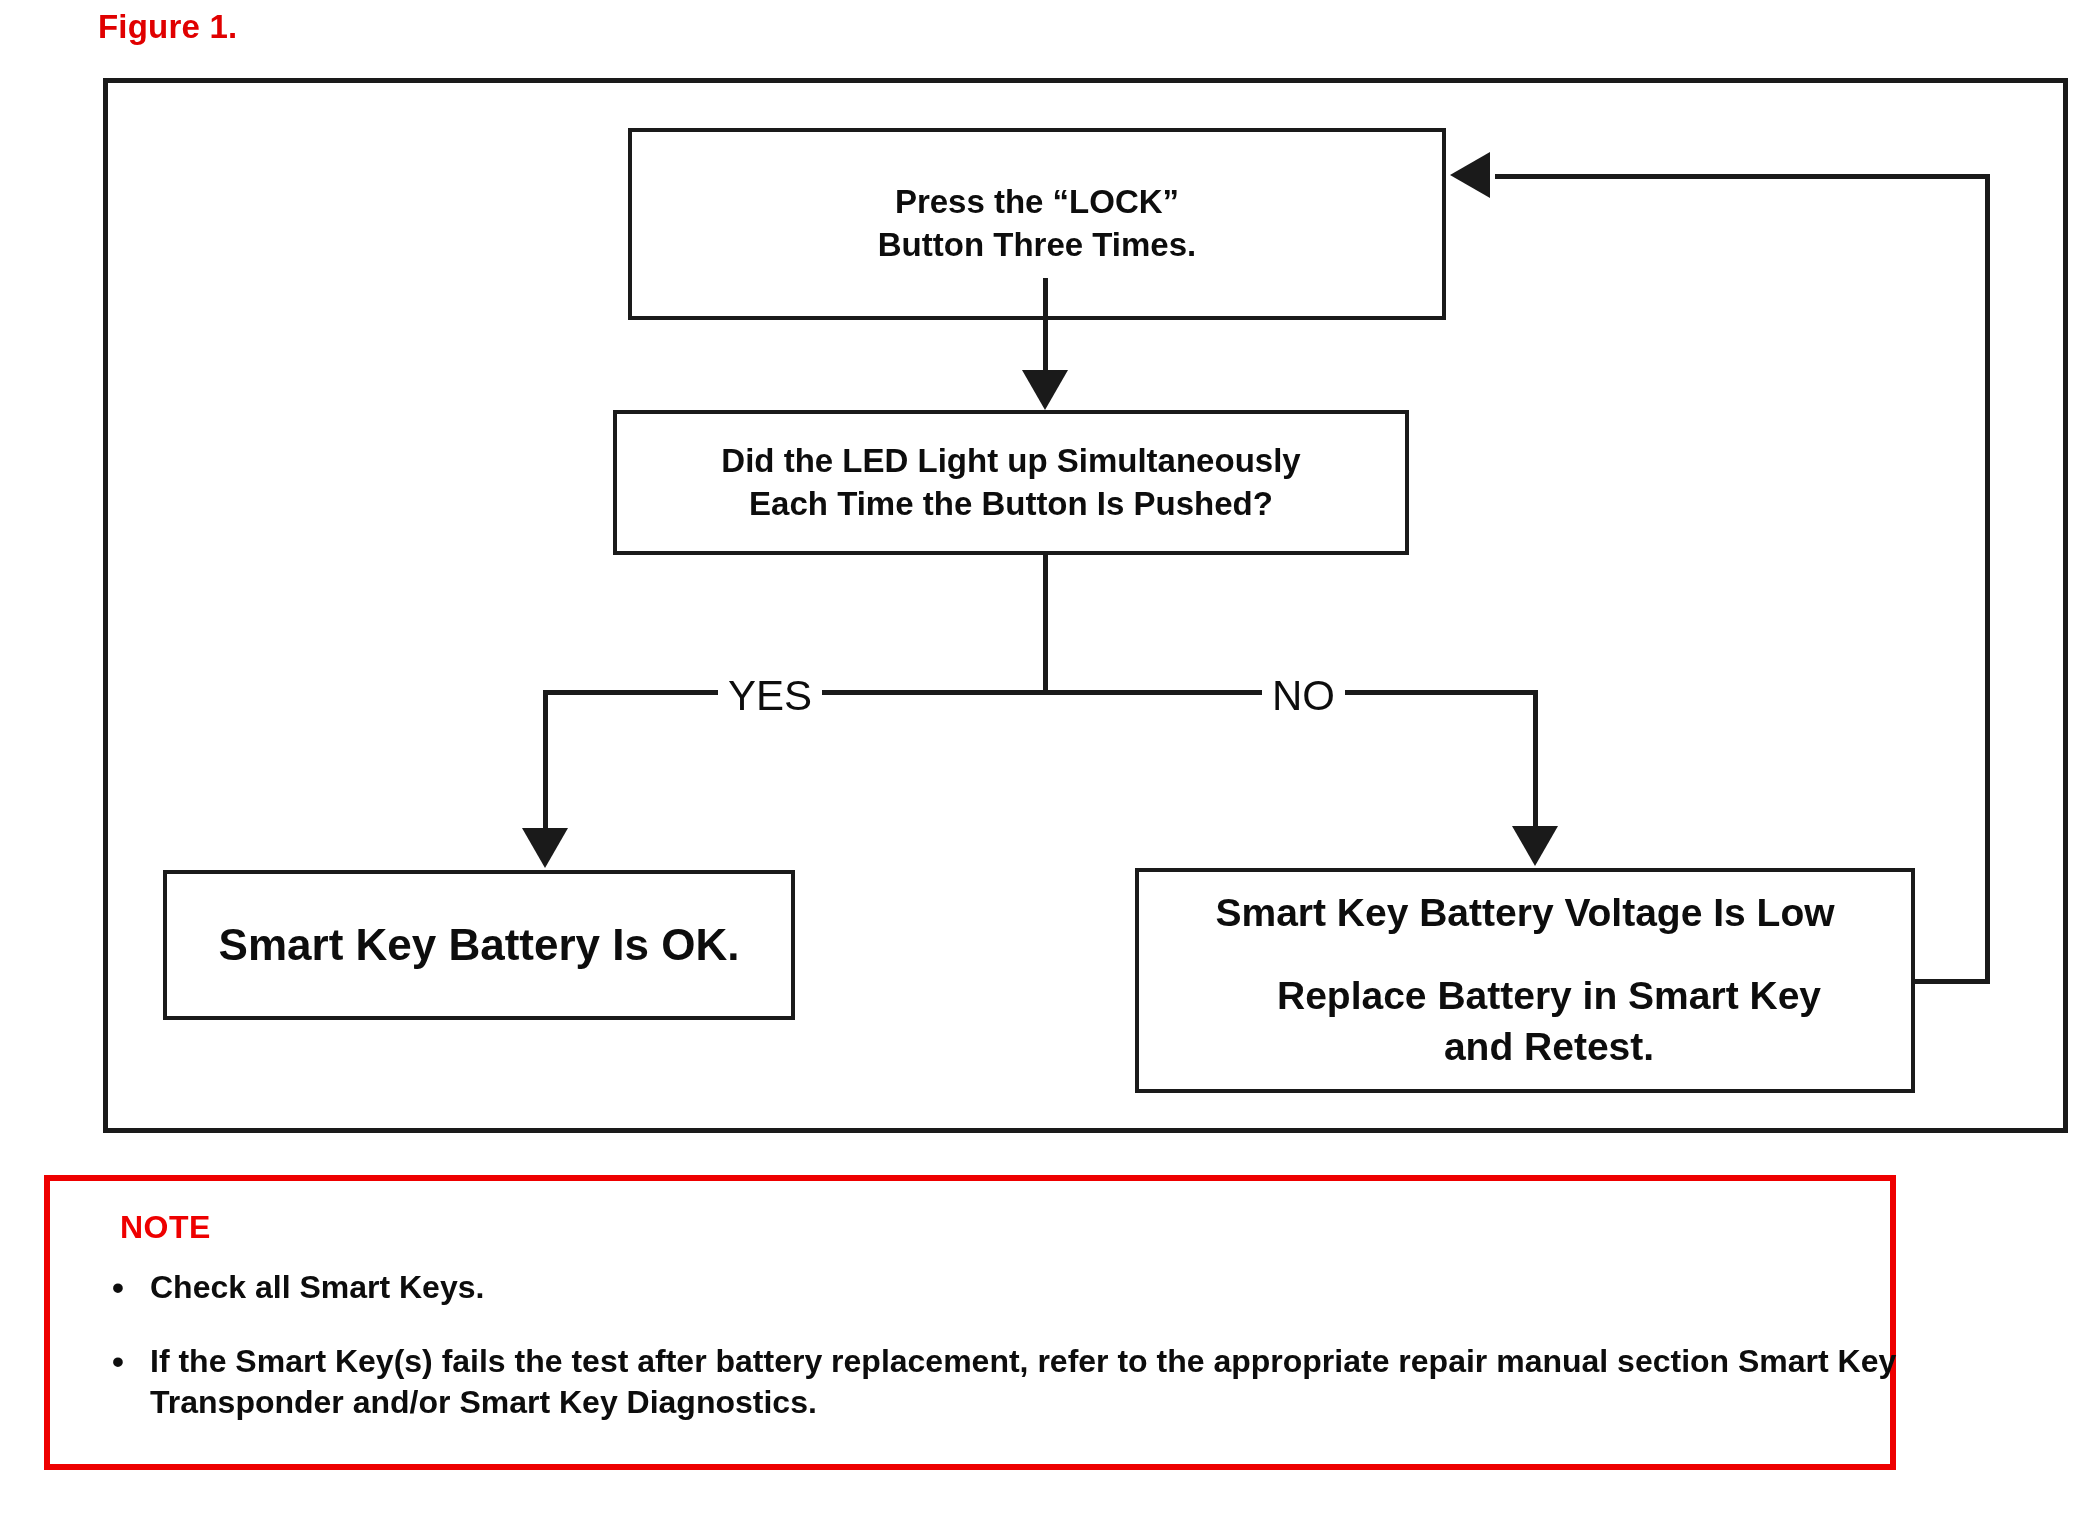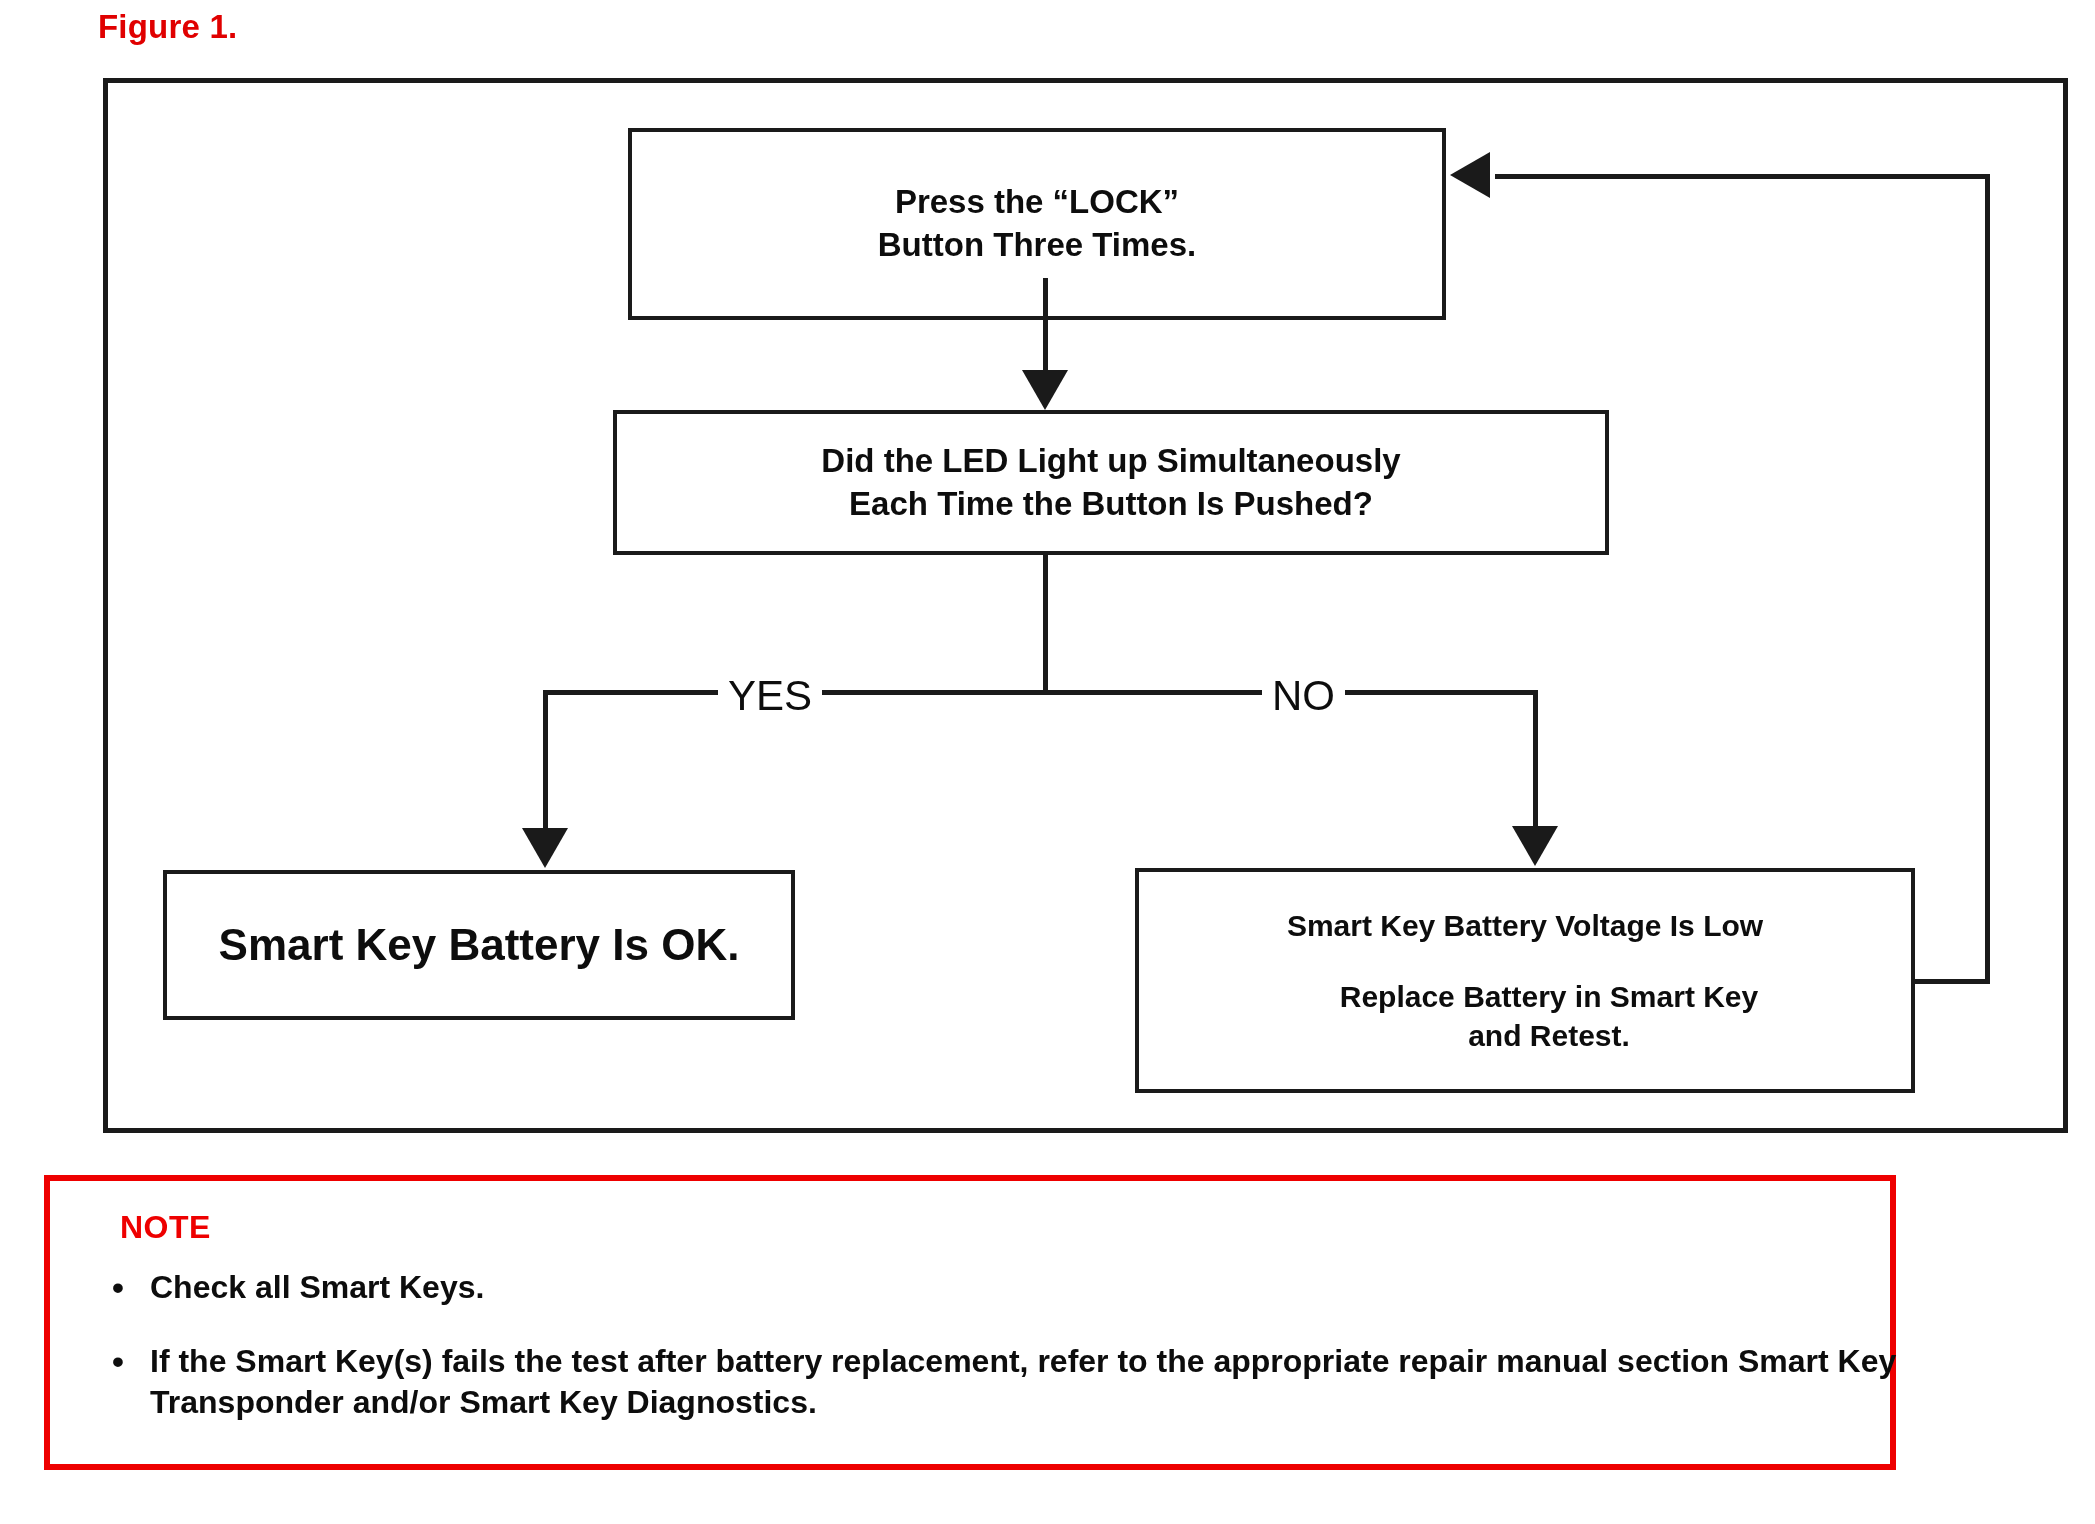--- a/index.html
+++ b/index.html
@@ -54,32 +54,32 @@
     line-height: 1.30;
   }
 
   #node-press-lock {
     left: 628px;  top: 128px;
     width: 818px; height: 192px;
     font-size: 33px;
   }
   #node-led-question {
     left: 613px;  top: 410px;
-    width: 996px; height: 145px;
+    width: 796px; height: 145px;
     font-size: 33px;
   }
   #node-battery-ok {
     left: 163px;  top: 870px;
     width: 632px; height: 150px;
     font-size: 44px;
   }
   #node-battery-low {
     left: 1135px; top: 868px;
     width: 780px; height: 225px;
-    font-size: 30px;
+    font-size: 39px;
     flex-direction: column;
     justify-content: center;
   }
   #node-battery-low .ln2 { margin-top: 32px; margin-left: 48px; }
 
   
   .vline, .hline {
     position: absolute;
     background: #1a1a1a;
   }

